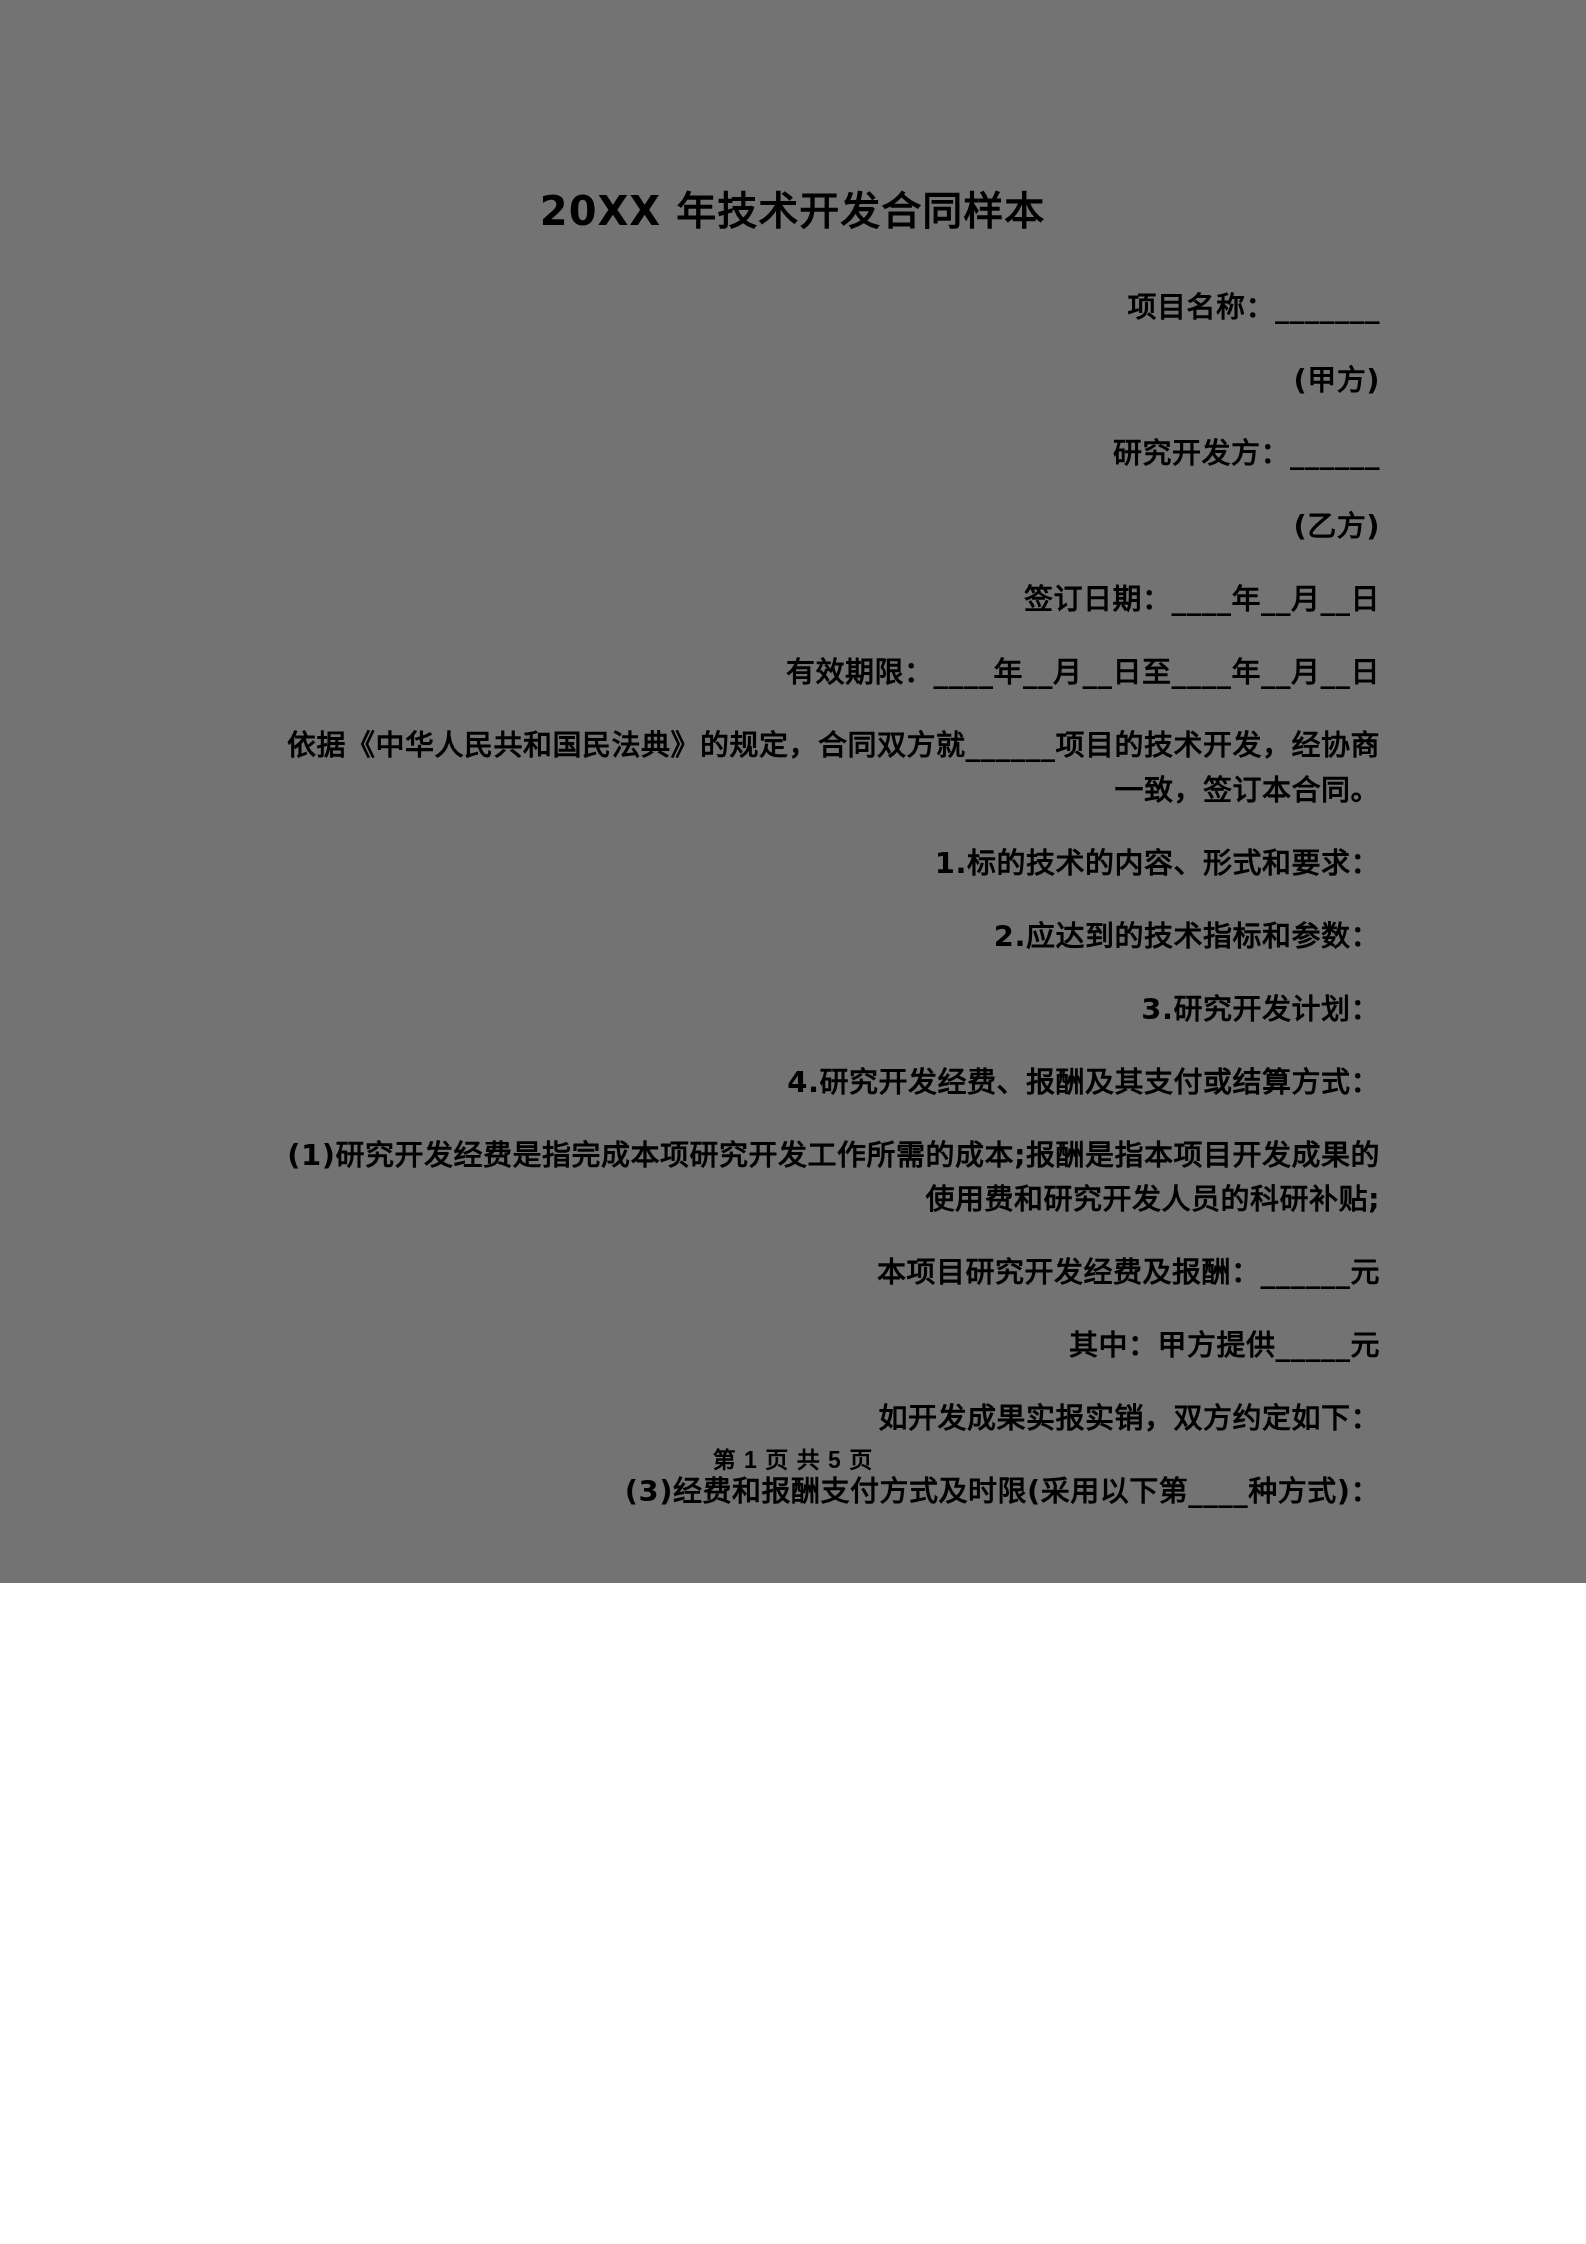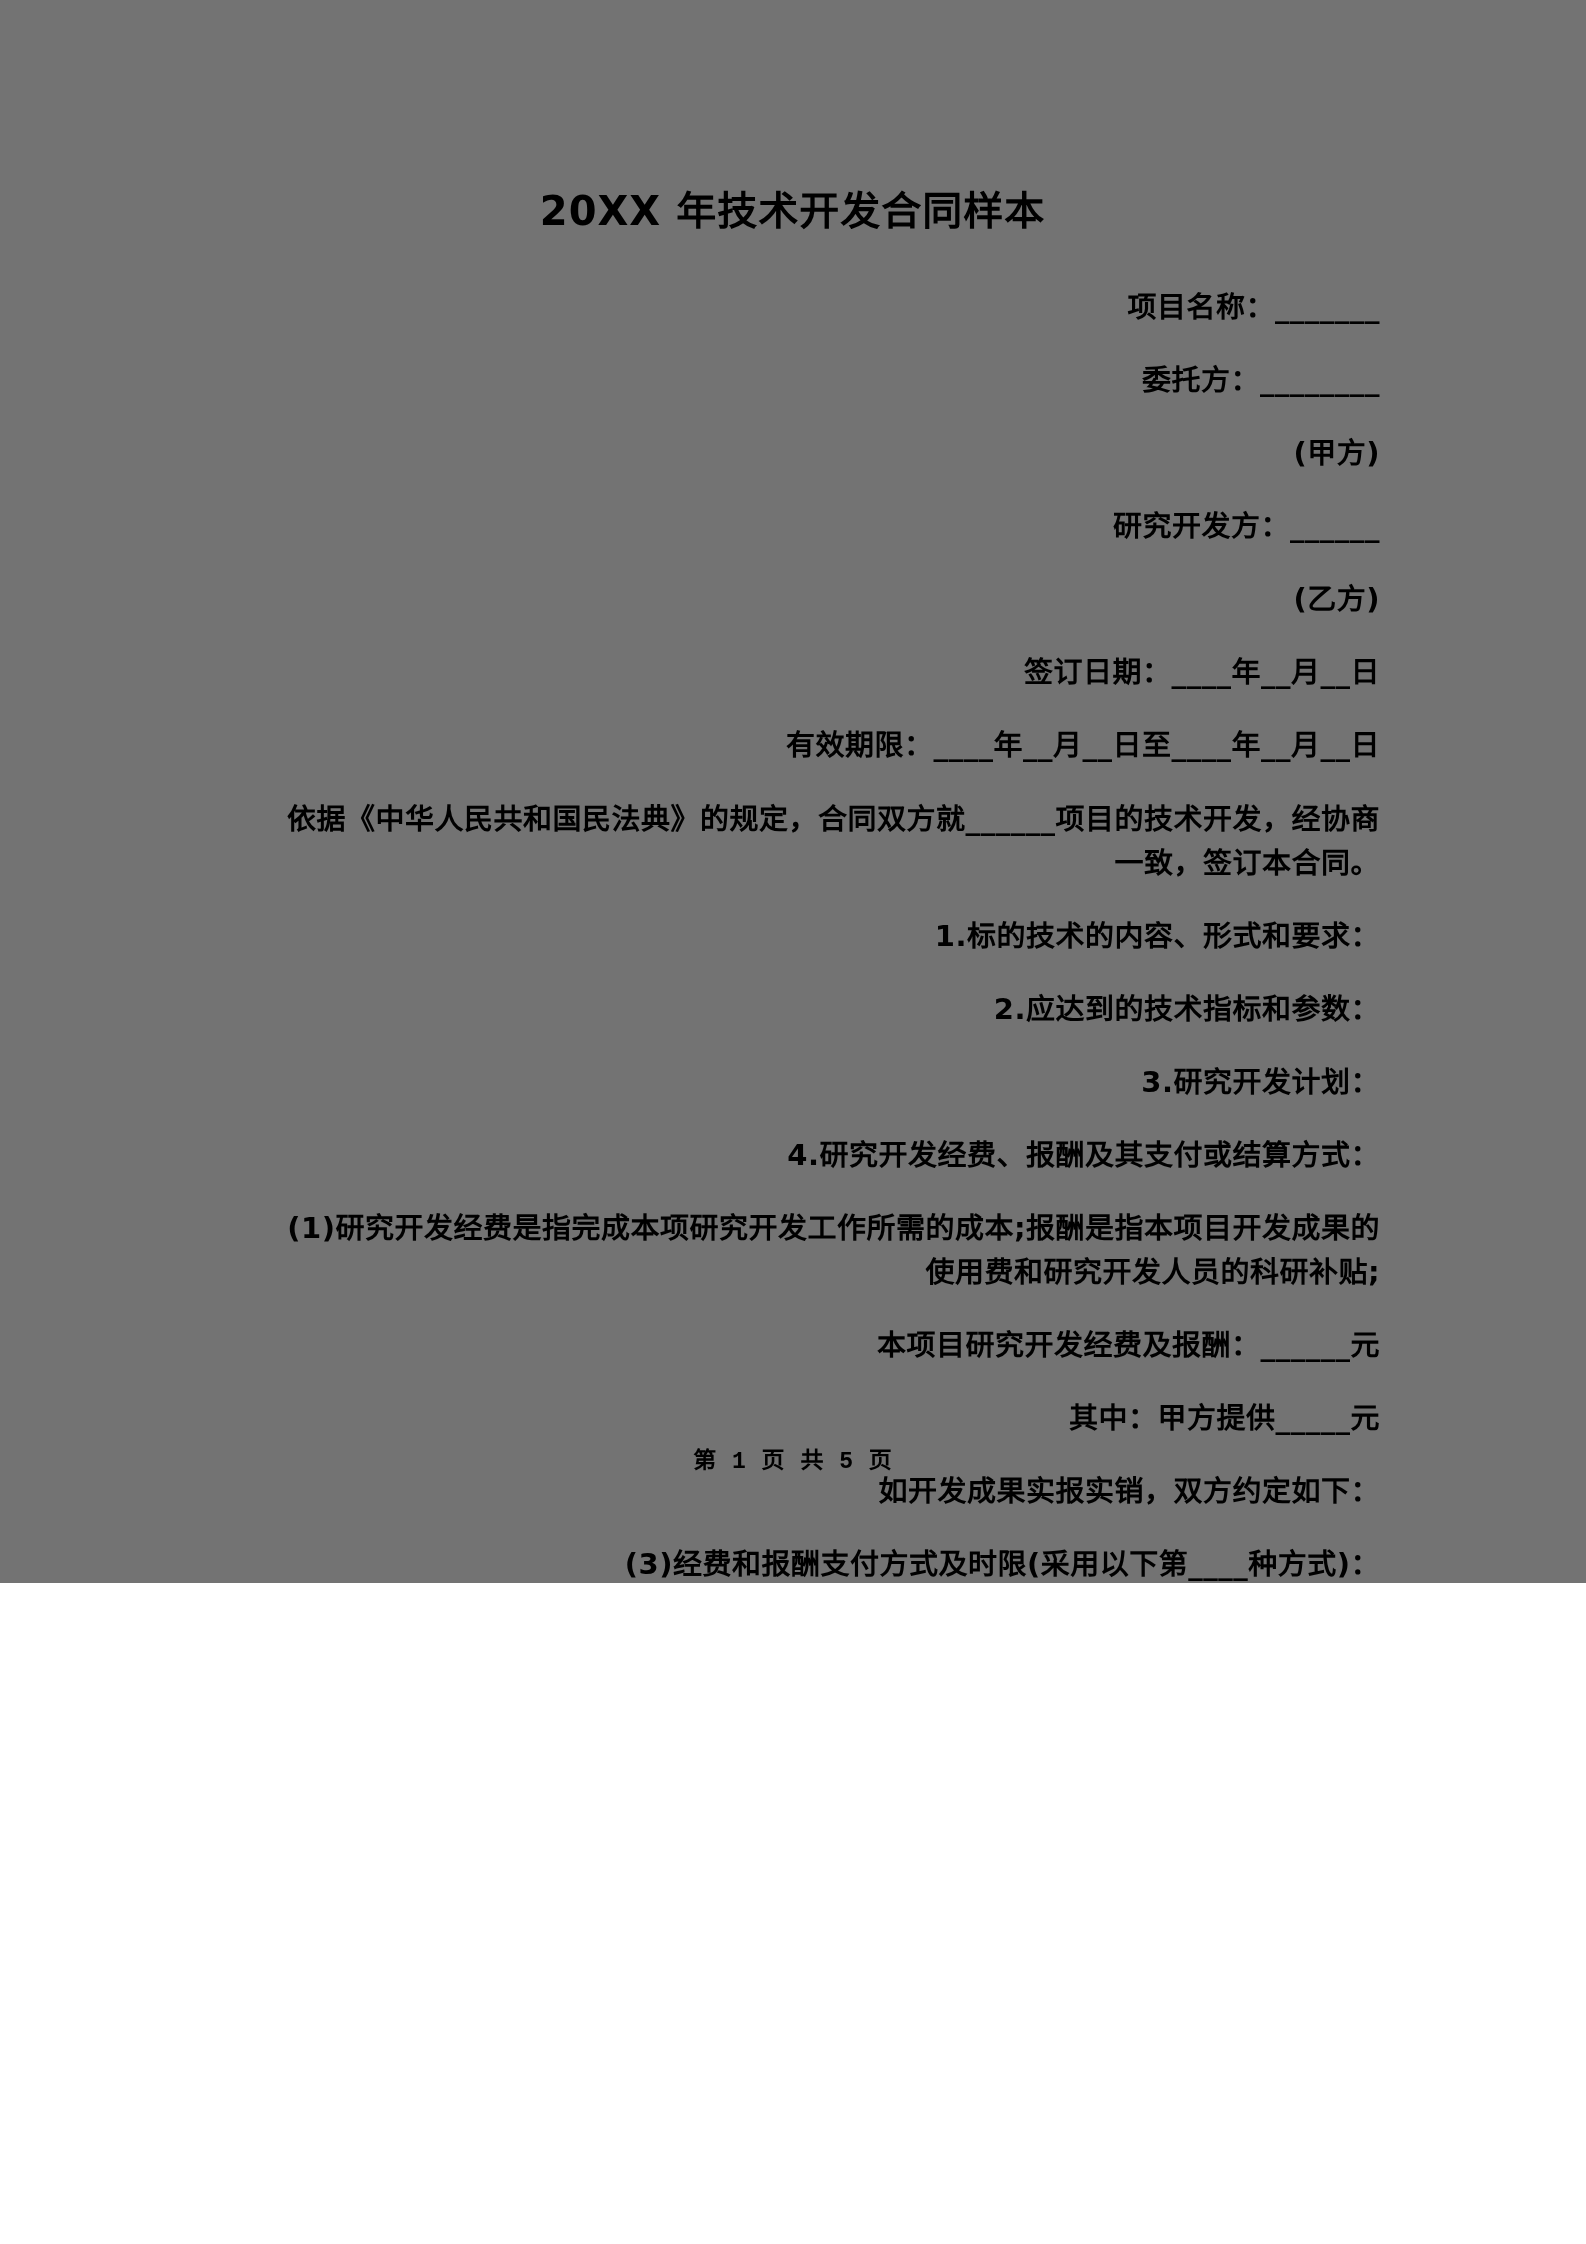--- a/index.html
+++ b/index.html
@@ -46,34 +46,33 @@
   }
   .footer {
     position: absolute;
     left: 0;
     right: 0;
     bottom: 108px;
     text-align: center;
     font-size: 23px;
     font-weight: bold;
     letter-spacing: 1px;
-    font-family: Liberation Mono, monospace;
+    font-family: Liberation Sans, sans-serif;
   }
 </style>
 </head>
 <body>
 
 <div class="page">
 
   <div class="doc-body">
 
     <h1 class="doc-title">20XX 年技术开发合同样本</h1>
 
     <p class="para">项目名称：_______</p>
-    <p class="para">委托方：________</p>
     <p class="para">(甲方)</p>
     <p class="para">研究开发方：______</p>
     <p class="para">(乙方)</p>
     <p class="para">签订日期：____年__月__日</p>
     <p class="para">有效期限：____年__月__日至____年__月__日</p>
     <p class="para indent">依据《中华人民共和国民法典》的规定，合同双方就______项目的技术开发，经协商一致，签订本合同。</p>
     <p class="para indent">1.标的技术的内容、形式和要求：</p>
     <p class="para indent">2.应达到的技术指标和参数：</p>
     <p class="para indent">3.研究开发计划：</p>
     <p class="para indent">4.研究开发经费、报酬及其支付或结算方式：</p>

